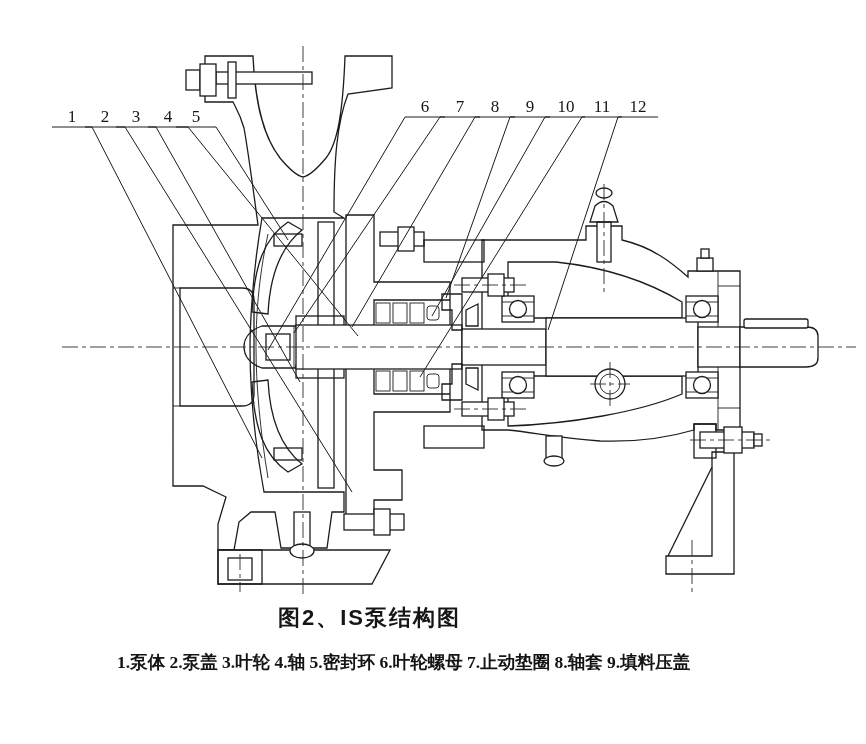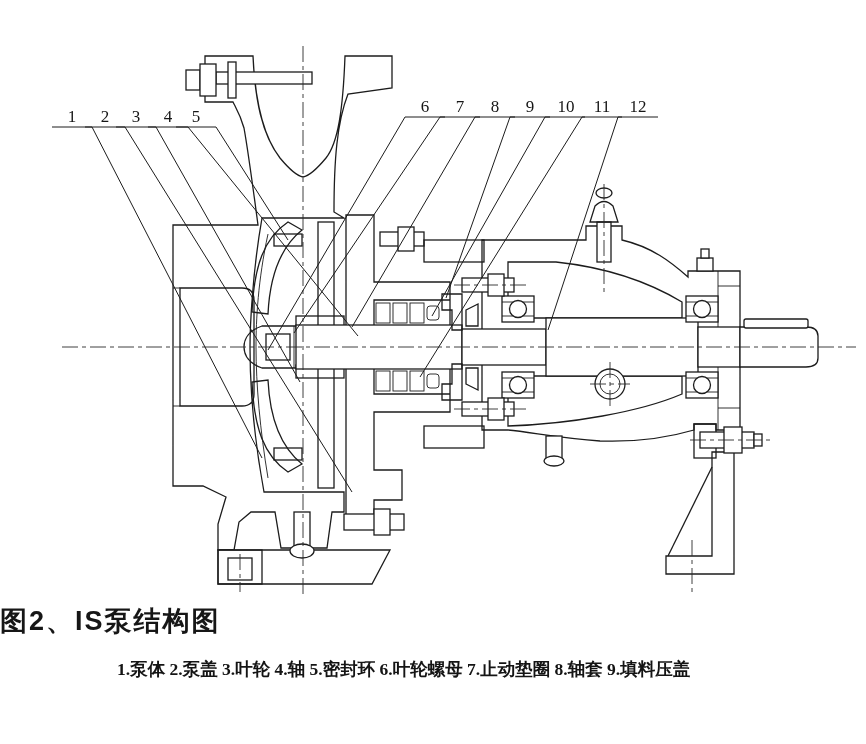--- a/index.html
+++ b/index.html
@@ -1,24 +1,24 @@
 <!DOCTYPE html>
 <html><head>
 <meta charset="utf-8">
 <style>
   html,body{margin:0;padding:0;background:#fff;}
   .page{position:relative;width:866px;height:744px;background:#ffffff;overflow:hidden;
         font-family:"Liberation Sans",sans-serif;}
   .drawing{position:absolute;left:0;top:0;}
-  .fig-title{position:absolute;left:0;top:603px;width:739px;
+  .fig-title{position:absolute;left:0;top:603px;width:739px;text-align:center;
              font-family:"Liberation Sans",sans-serif;font-weight:bold;
-             font-size:27px;letter-spacing:2px;color:#161616;}
+             font-size:22px;letter-spacing:2px;color:#161616;}
   .fig-caption{position:absolute;left:117px;top:648px;width:680px;
                font-family:"Liberation Serif",serif;font-weight:bold;
-               font-size:17.5px;color:#141414;line-height:28px;margin-top:7px;}
+               font-size:17.5px;color:#141414;line-height:28px;}
   svg .ln{stroke:#1c1c1c;fill:none;stroke-width:1.3;}
   svg .thin{stroke:#1c1c1c;fill:none;stroke-width:0.9;}
   svg .cl{stroke:#2a2a2a;fill:none;stroke-width:0.9;stroke-dasharray:16 4 4 4;}
   svg .wht{fill:#ffffff;stroke:#1c1c1c;stroke-width:1.3;}
   svg .lead{stroke:#1c1c1c;stroke-width:1;fill:none;}
   svg text.num{font-family:"Liberation Serif",serif;font-size:17px;fill:#161616;}
 </style>
 </head>
 <body>
 

